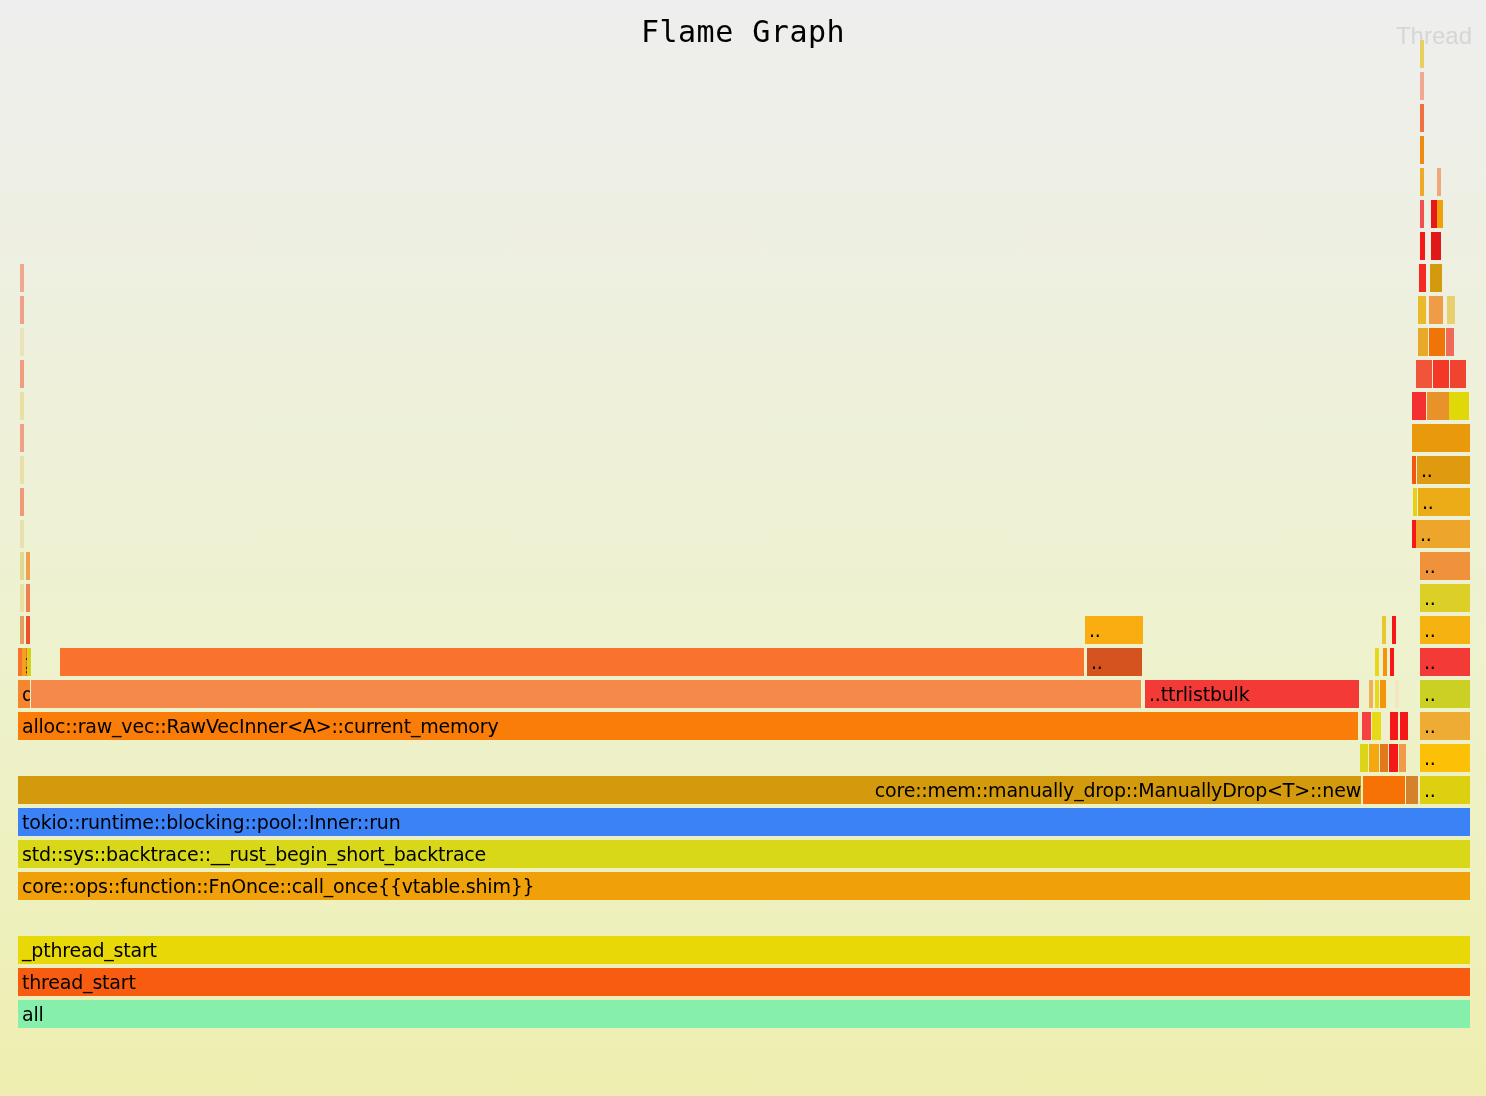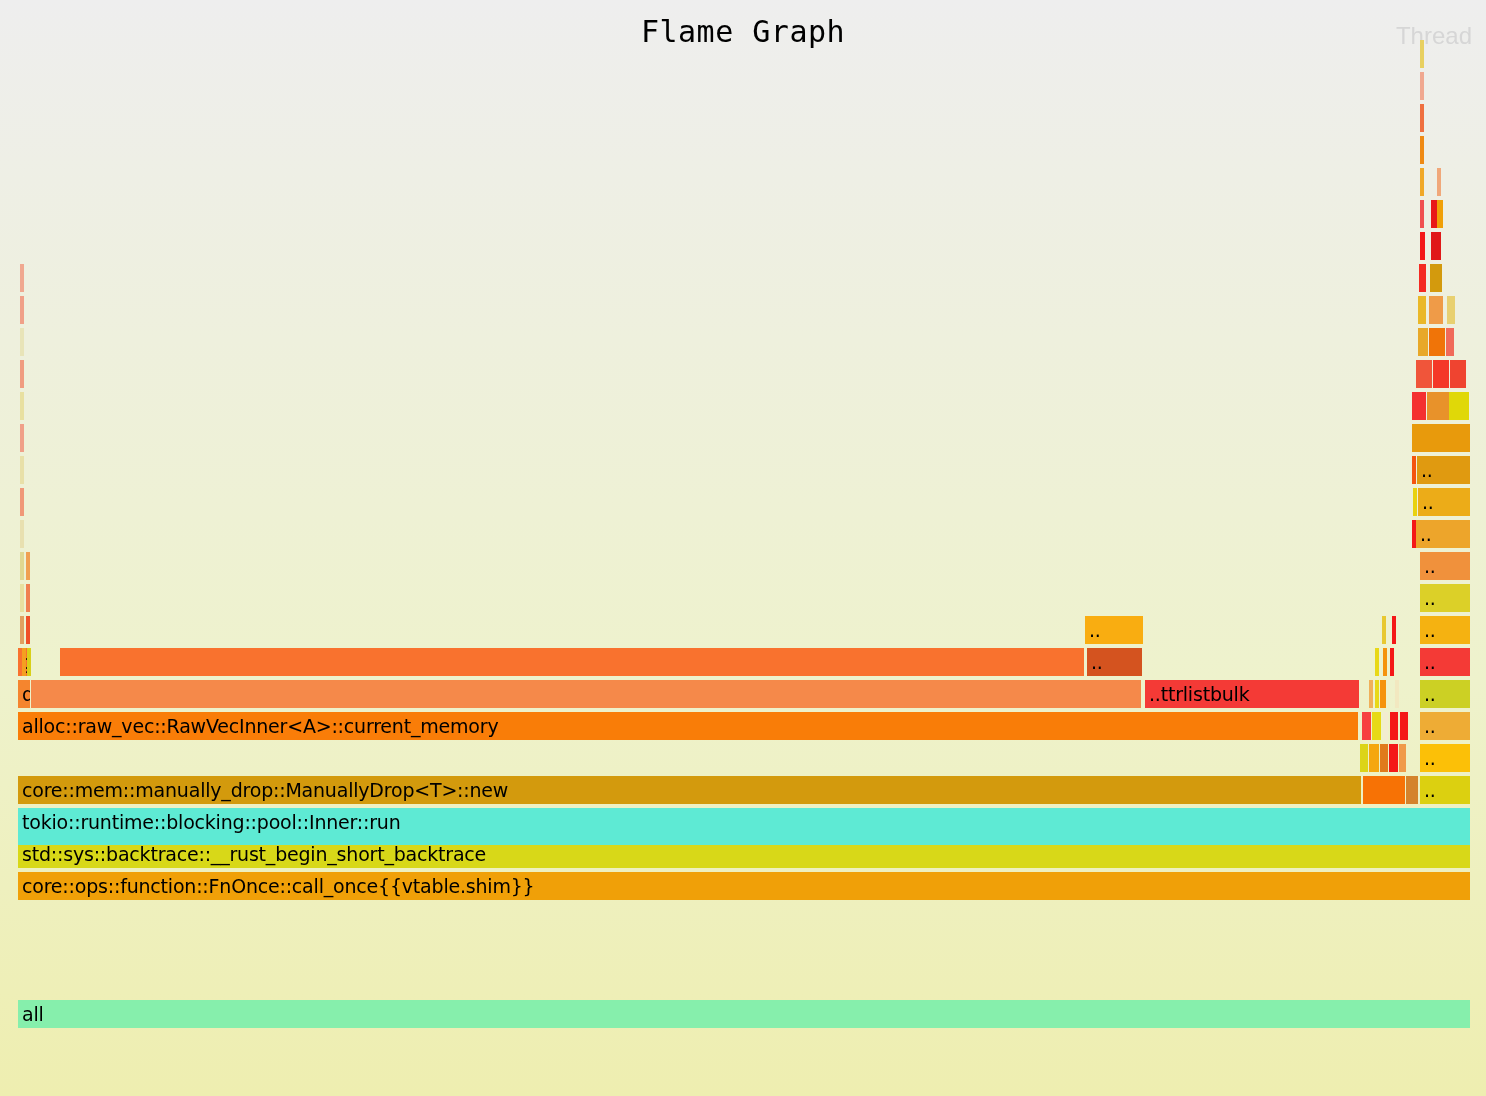--- a/index.html
+++ b/index.html
@@ -57,24 +57,26 @@
 </head>
 <body>
 
 <div id="stage">
 
   <div id="title">Flame Graph</div>
   <div id="search">Thread</div>
 
   <div id="frames">
       <div class="frame lbl" style="left: 18px; width: 1452px; top: 1000px; height: 28px; background: #86efac;"><span>all</span></div>
+      <div class="frame lbl" style="left: 18px; width: 1452px; top: 968px; height: 28px; background: rgb(247, 92, 16);"><span>thread_start</span></div>
+      <div class="frame lbl" style="left: 18px; width: 1452px; top: 936px; height: 28px; background: rgb(232, 216, 8);"><span>_pthread_start</span></div>
       <div class="frame lbl" style="left: 18px; width: 1452px; top: 872px; height: 28px; background: rgb(240, 160, 8);"><span>core::ops::function::FnOnce::call_once{{vtable.shim}}</span></div>
       <div class="frame lbl" style="left: 18px; width: 1452px; top: 840px; height: 28px; background: rgb(216, 216, 24);"><span>std::sys::backtrace::__rust_begin_short_backtrace</span></div>
-      <div class="frame lbl" style="left: 18px; width: 1452px; top: 808px; height: 37px; background: #5eead4;"><span>tokio::runtime::blocking::pool::Inner::run</span></div>
-      <div class="frame lbl" style="left: 18px; width: 1343px; top: 776px; height: 28px; background: rgb(211, 154, 13);"><span>core::mem::manually_drop::ManuallyDrop&lt;T&gt;::new</span></div>
+      <div class="frame lbl" style="left: 18px; width: 1452px; top: 808px; height: 28px; background: #3b82f6;"><span>tokio::runtime::blocking::pool::Inner::run</span></div>
+      <div class="frame lbl" style="left: 18px; width: 1343px; top: 776px; height: 28px; background: rgb(211, 154, 13); text-align: right;"><span>core::mem::manually_drop::ManuallyDrop&lt;T&gt;::new</span></div>
       <div class="frame" style="left: 1363px; width: 42px; top: 776px; height: 28px; background: rgb(247, 114, 5);"></div>
       <div class="frame" style="left: 1406px; width: 12px; top: 776px; height: 28px; background: rgb(212, 131, 44);"></div>
       <div class="frame lbl" style="left: 1420px; width: 50px; top: 776px; height: 28px; background: rgb(220, 208, 16);"><span>..</span></div>
       <div class="frame" style="left: 1360px; width: 8px; top: 744px; height: 28px; background: rgb(220, 212, 24);"></div>
       <div class="frame" style="left: 1369px; width: 10px; top: 744px; height: 28px; background: rgb(245, 167, 15);"></div>
       <div class="frame" style="left: 1380px; width: 8px; top: 744px; height: 28px; background: rgb(224, 122, 28);"></div>
       <div class="frame" style="left: 1389px; width: 9px; top: 744px; height: 28px; background: rgb(244, 24, 24);"></div>
       <div class="frame" style="left: 1399px; width: 7px; top: 744px; height: 28px; background: rgb(240, 154, 74);"></div>
       <div class="frame lbl" style="left: 1420px; width: 50px; top: 744px; height: 28px; background: rgb(252, 192, 7);"><span>..</span></div>
       <div class="frame lbl" style="left: 18px; width: 1340px; top: 712px; height: 28px; background: rgb(249, 125, 8);"><span>alloc::raw_vec::RawVecInner&lt;A&gt;::current_memory</span></div>

